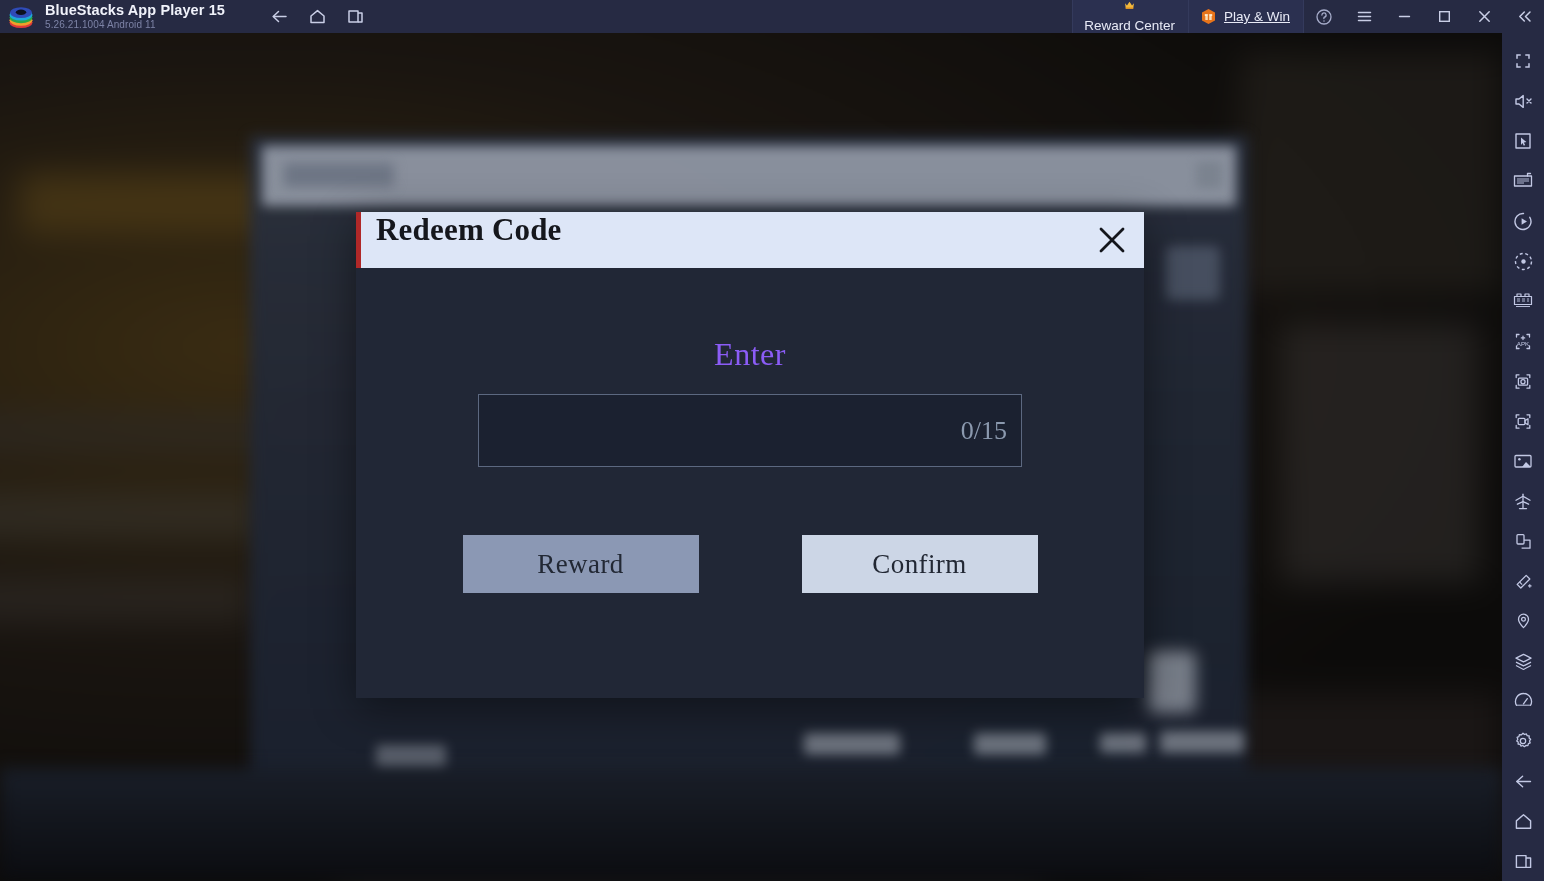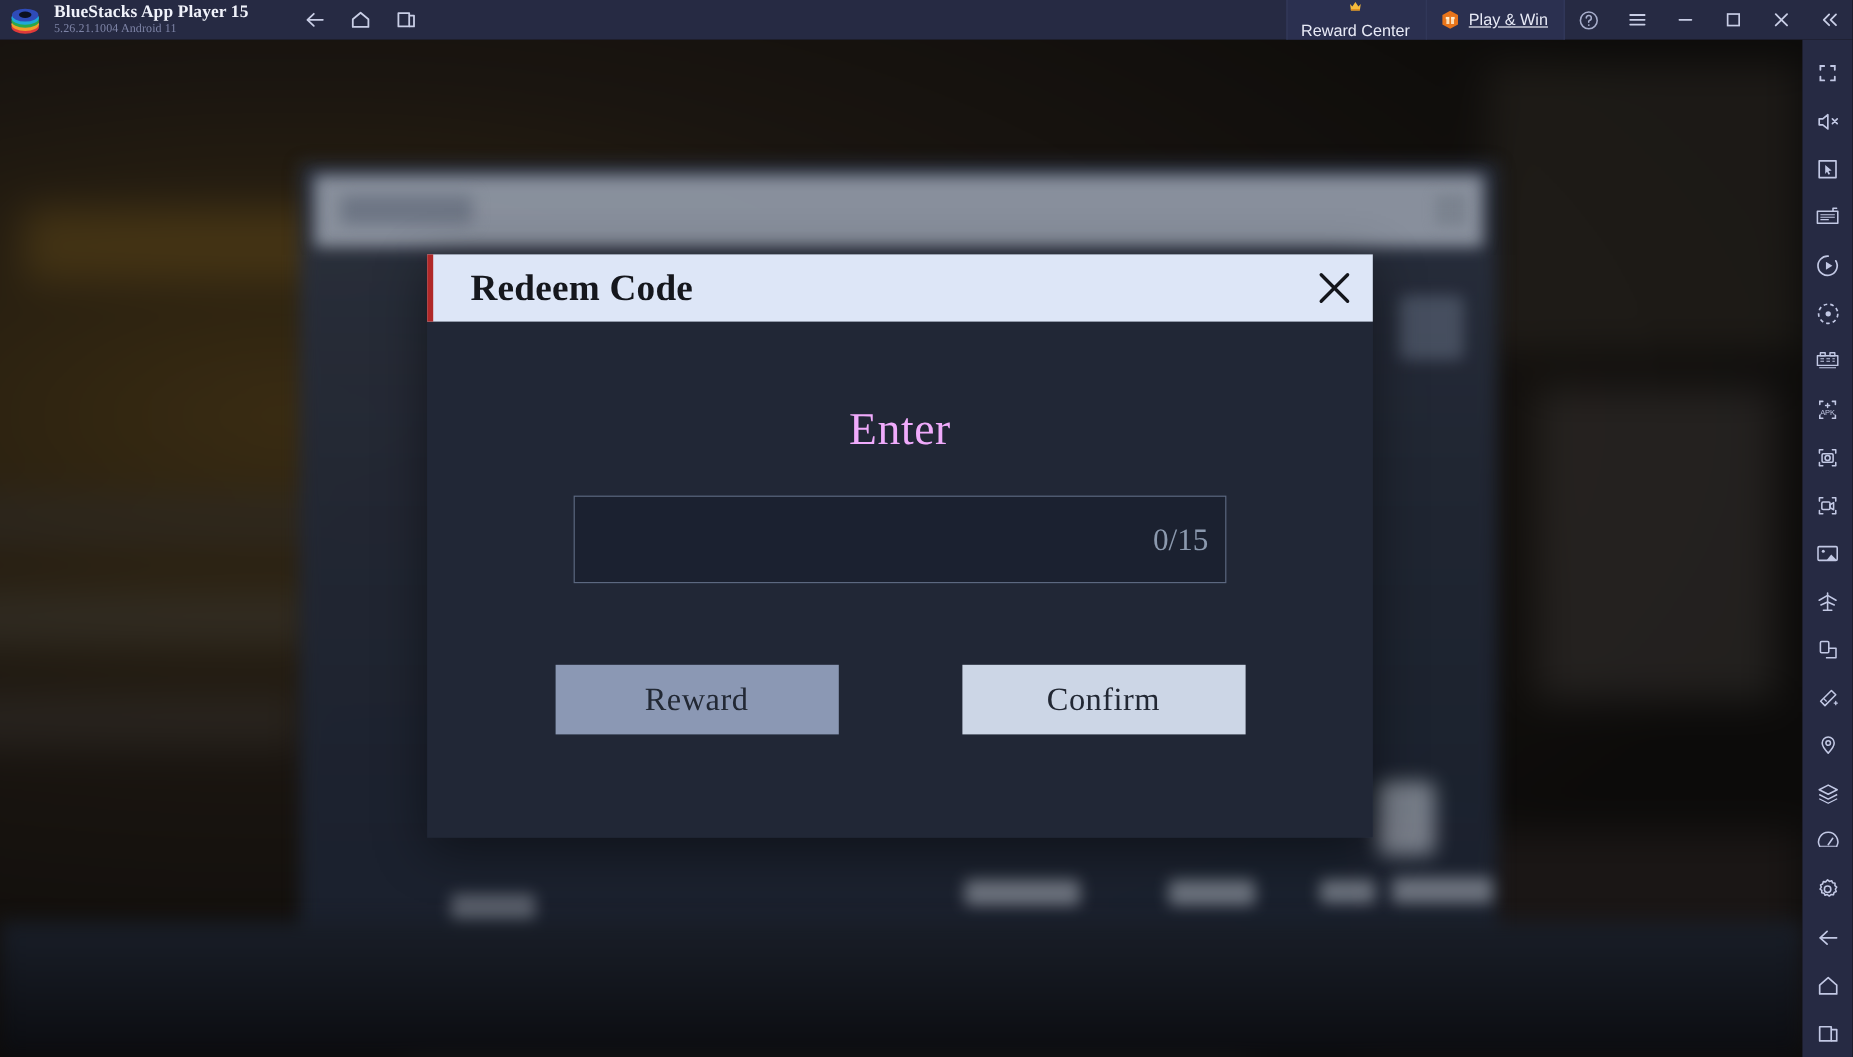--- a/index.html
+++ b/index.html
@@ -8,21 +8,21 @@
   body { font-family:"Liberation Sans", sans-serif; -webkit-font-smoothing:antialiased; }
 
   #root { position:relative; width:1544px; height:881px; }
 
   
   #titlebar {
     position:absolute; left:0; top:0; width:1544px; height:33px;
     background:#262a43; display:flex; align-items:center; z-index:60;
   }
   #bs-logo { width:26px; height:26px; margin-left:8px; flex:0 0 auto; }
-  #title-texts { margin-left:11px; display:flex; flex-direction:column; justify-content:center; line-height:1;font-family:Liberation Serif, serif; }
+  #title-texts { margin-left:11px; display:flex; flex-direction:column; justify-content:center; line-height:1; }
   #app-title { font-size:14.5px; font-weight:bold; color:#f0f2fa; letter-spacing:.1px; }
   #app-sub { font-size:10px; color:#7d83a6; margin-top:3px; letter-spacing:.1px; }
 
   .nav-ico { width:38px; height:33px; display:flex; align-items:center; justify-content:center; cursor:pointer; }
   #nav-group { display:flex; margin-left:36px; }
 
   #tb-spacer { flex:1 1 auto; }
 
   .tb-pill {
     height:33px; display:flex; align-items:center; gap:7px;
@@ -76,41 +76,41 @@
     filter:blur(8px);
   }
 
   
   #dialog {
     position:absolute; left:356px; top:212px; width:788px; height:486px;
     z-index:30; box-shadow:0 10px 40px rgba(0,0,0,.45);
   }
   #dlg-header {
     position:relative; height:56px; background:#dde6f7;
-    display:flex; align-items:center; justify-content:space-between;padding-left:16px;
+    display:flex; justify-content:space-between;
   }
   #dlg-accent { position:absolute; left:0; top:0; width:5px; height:56px; background:#b02828; }
   #dlg-title {
     margin-left:20px; font-family:"Liberation Serif", serif; font-weight:bold;
     font-size:31px; color:#15171d; letter-spacing:.2px;
   }
   #dlg-close {
     width:56px; height:56px; margin-right:4px; cursor:pointer;
     display:flex; align-items:center; justify-content:center;
   }
   #dlg-body {
     height:430px; background:#212736;
     display:flex; flex-direction:column; align-items:center;
   }
   #enter-label {
     margin-top:68px; font-family:"Liberation Serif", serif;
-    font-size:38px; color:#f0abfc; letter-spacing:.5px;
+    font-size:32px; color:#8b5cf6; letter-spacing:.5px;
   }
   #code-field {
-    margin-top:33px; width:544px; height:73px;
+    margin-top:21px; width:544px; height:73px;
     background:#1b2130; border:1px solid #5c6880;
     display:flex; align-items:center; justify-content:flex-end;
   }
   #code-input {
     width:100%; height:100%; background:transparent; border:0; outline:none;
     text-align:right; padding-right:14px;
     font-family:"Liberation Serif", serif; font-size:26px; color:#8b99ae;
   }
   #code-input::placeholder { color:#8b99ae; opacity:1; }
   #dlg-buttons {

